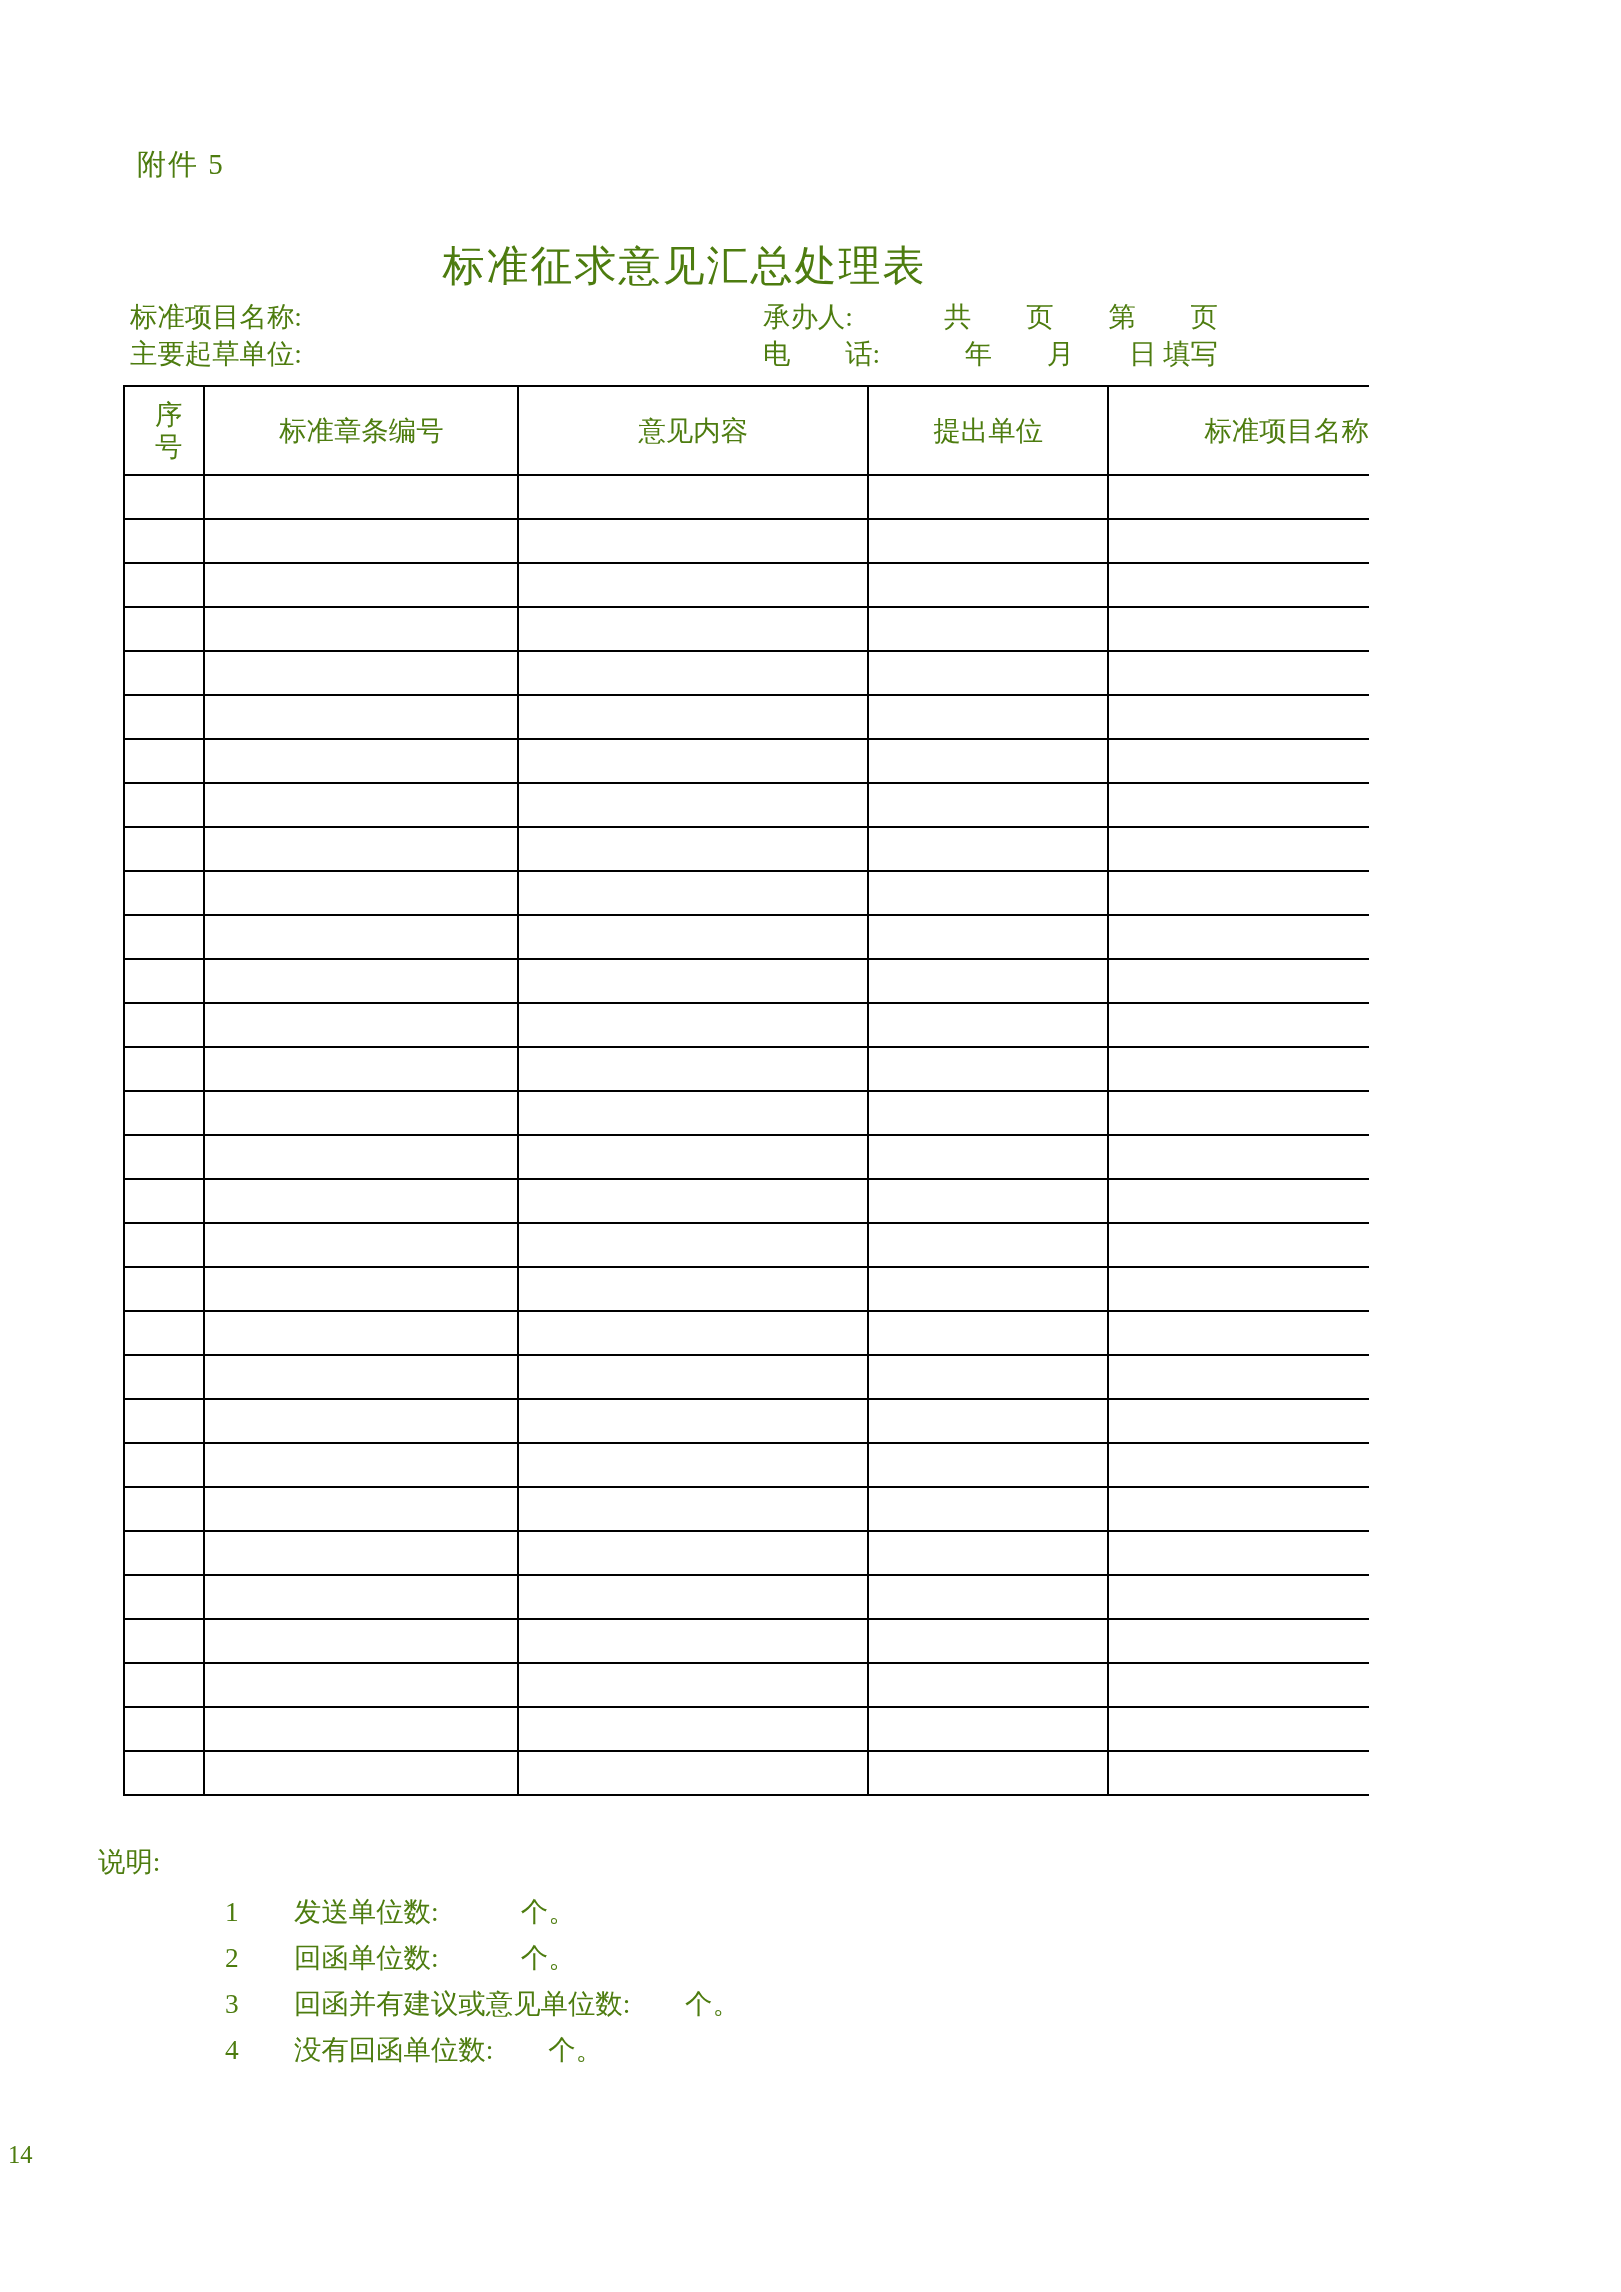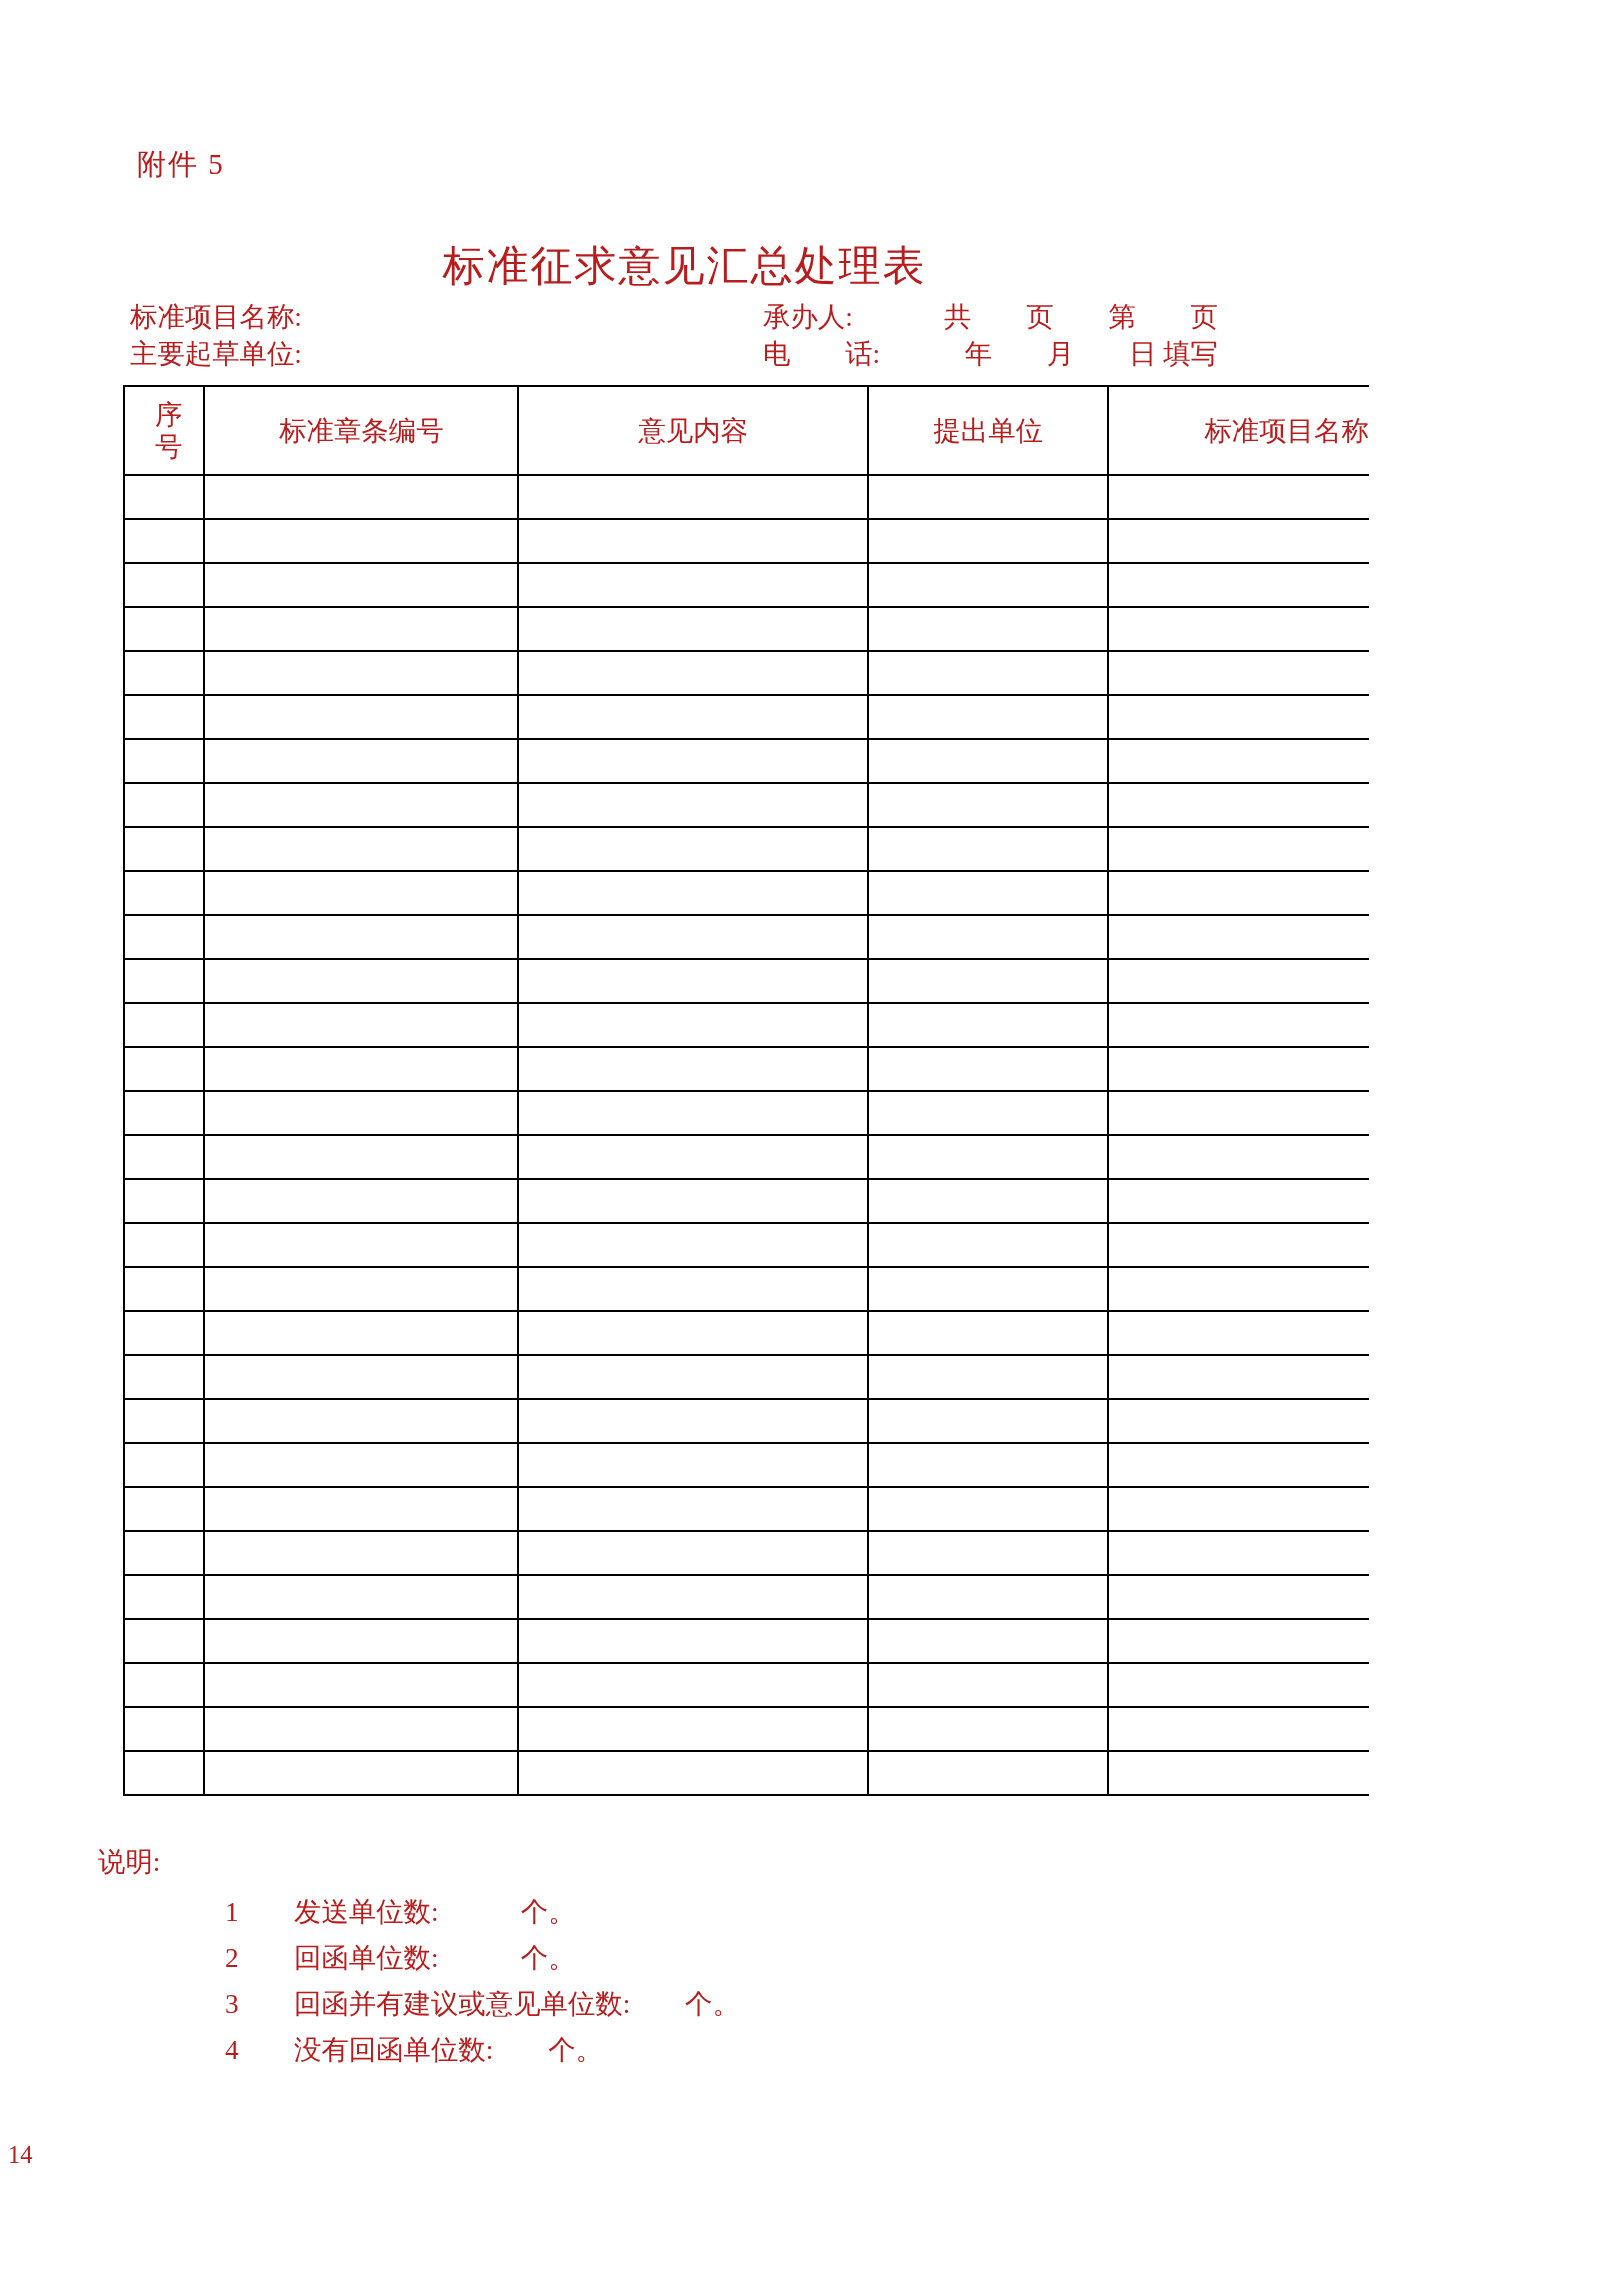--- a/index.html
+++ b/index.html
@@ -1,21 +1,21 @@
 <!DOCTYPE html>
 <html><head>
 <meta charset="utf-8">
 <style>
   html,body{margin:0;padding:0;background:#ffffff;}
   .page{
     position:relative;
     width:1369px;
     height:2293px;
     background:#ffffff;
-    color:#b91c1c;
+    color:#4d7c0f;
     font-family:"Liberation Serif","DejaVu Serif",serif;
     overflow:hidden;
   }
   .attachment{
     position:absolute;
     left:137px; top:145px;
     font-size:29px;
     letter-spacing:2px;
   }
   .doc-title{

